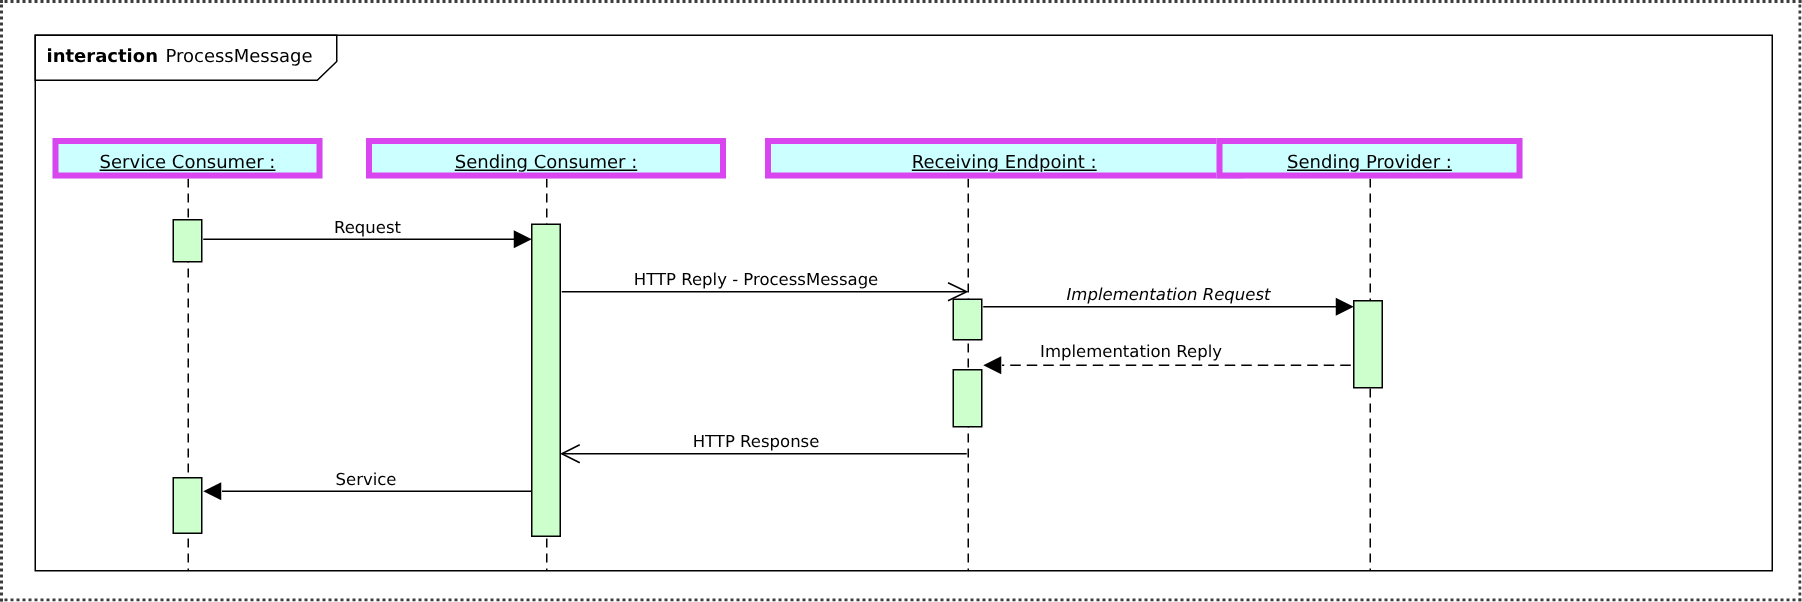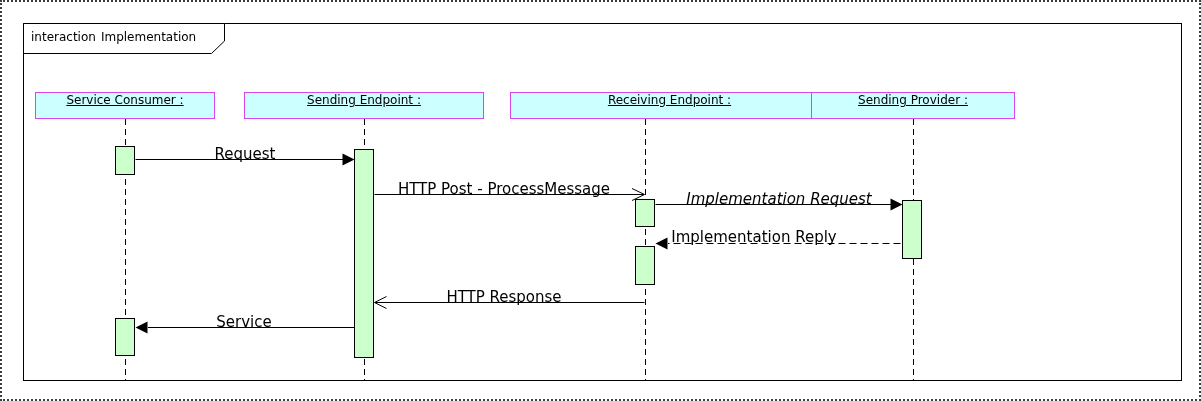--- a/index.html
+++ b/index.html
@@ -5,29 +5,29 @@
   html,body { margin:0; padding:0; background:#fff; }
   .screenshot {
     position:relative; width:1201px; height:401px; box-sizing:border-box;
     border:2px dotted #3c3c3c; background:#ffffff; overflow:hidden;
     font-family:"DejaVu Sans", sans-serif; color:#000;
   }
   svg.layer { position:absolute; left:0; top:0; width:1201px; height:401px; }
   .frame-title {
     position:absolute; left:29px; top:28px; font-size:12px; white-space:nowrap;
   }
-  .frame-title .kw { font-weight:normal; }
+  .frame-title .kw { font-weight:bold; }
   .frame-title .nm { margin-left:5px; font-weight:normal; }
   .head-box {
     position:absolute; top:90px; height:27px; box-sizing:border-box;
-    border:1px solid #d946ef; display:flex; align-items:flex-start; justify-content:center;
+    border:4px solid #d946ef; display:flex; align-items:flex-end; justify-content:center;
     font-size:12px; text-decoration:underline; white-space:nowrap;
   }
   .msg-label {
-    position:absolute; transform:translateX(-50%); font-size:15px;
+    position:absolute; transform:translateX(-50%); font-size:11px;
     white-space:nowrap; background:transparent;
   }
 </style>
 </head>
 <body>
 
 <div class="screenshot">
 
   <svg class="layer" viewBox="0 0 1201 401">
 
@@ -72,36 +72,36 @@
       <polyline points="384.5,294.5 372.5,300.5 384.5,306.5" fill="none" stroke="#000"></polyline>
     </g>
 
     <g>
       <line x1="352.5" y1="325.5" x2="146" y2="325.5" stroke="#000"></line>
       <polygon points="133.5,325.5 145.5,319.5 145.5,331.5" fill="#000"></polygon>
     </g>
   </svg>
 
   <div class="frame-title">
-    <span class="kw">interaction</span><span class="nm">Implementation</span>
+    <span class="kw">interaction</span><span class="nm">ProcessMessage</span>
   </div>
 
   <div class="head-box" style="left: 33px; width: 180px; background-color: rgb(204, 255, 255);">
     <span>Service Consumer :</span>
   </div>
   <div class="head-box" style="left: 242px; width: 240px; background-color: rgb(204, 255, 255);">
-    <span>Sending Endpoint :</span>
+    <span>Sending Consumer :</span>
   </div>
   <div class="head-box" style="left: 508px; width: 319px; background-color: rgb(204, 255, 255);">
     <span>Receiving Endpoint :</span>
   </div>
   <div class="head-box" style="left: 809px; width: 204px; background-color: rgb(204, 255, 255);">
     <span>Sending Provider :</span>
   </div>
 
   <span class="msg-label" style="left:243px; top:143px;">Request</span>
-  <span class="msg-label" style="left:502px; top:178px;">HTTP Post - ProcessMessage</span>
+  <span class="msg-label" style="left:502px; top:178px;">HTTP Reply - ProcessMessage</span>
   <span class="msg-label" style="left:777px; top:188px;font-style:italic;">Implementation Request</span>
   <span class="msg-label" style="left:752px; top:226px;">Implementation Reply</span>
   <span class="msg-label" style="left:502px; top:286px;">HTTP Response</span>
   <span class="msg-label" style="left:242px; top:311px;">Service</span>
 
 </div>
 
 </body></html>

